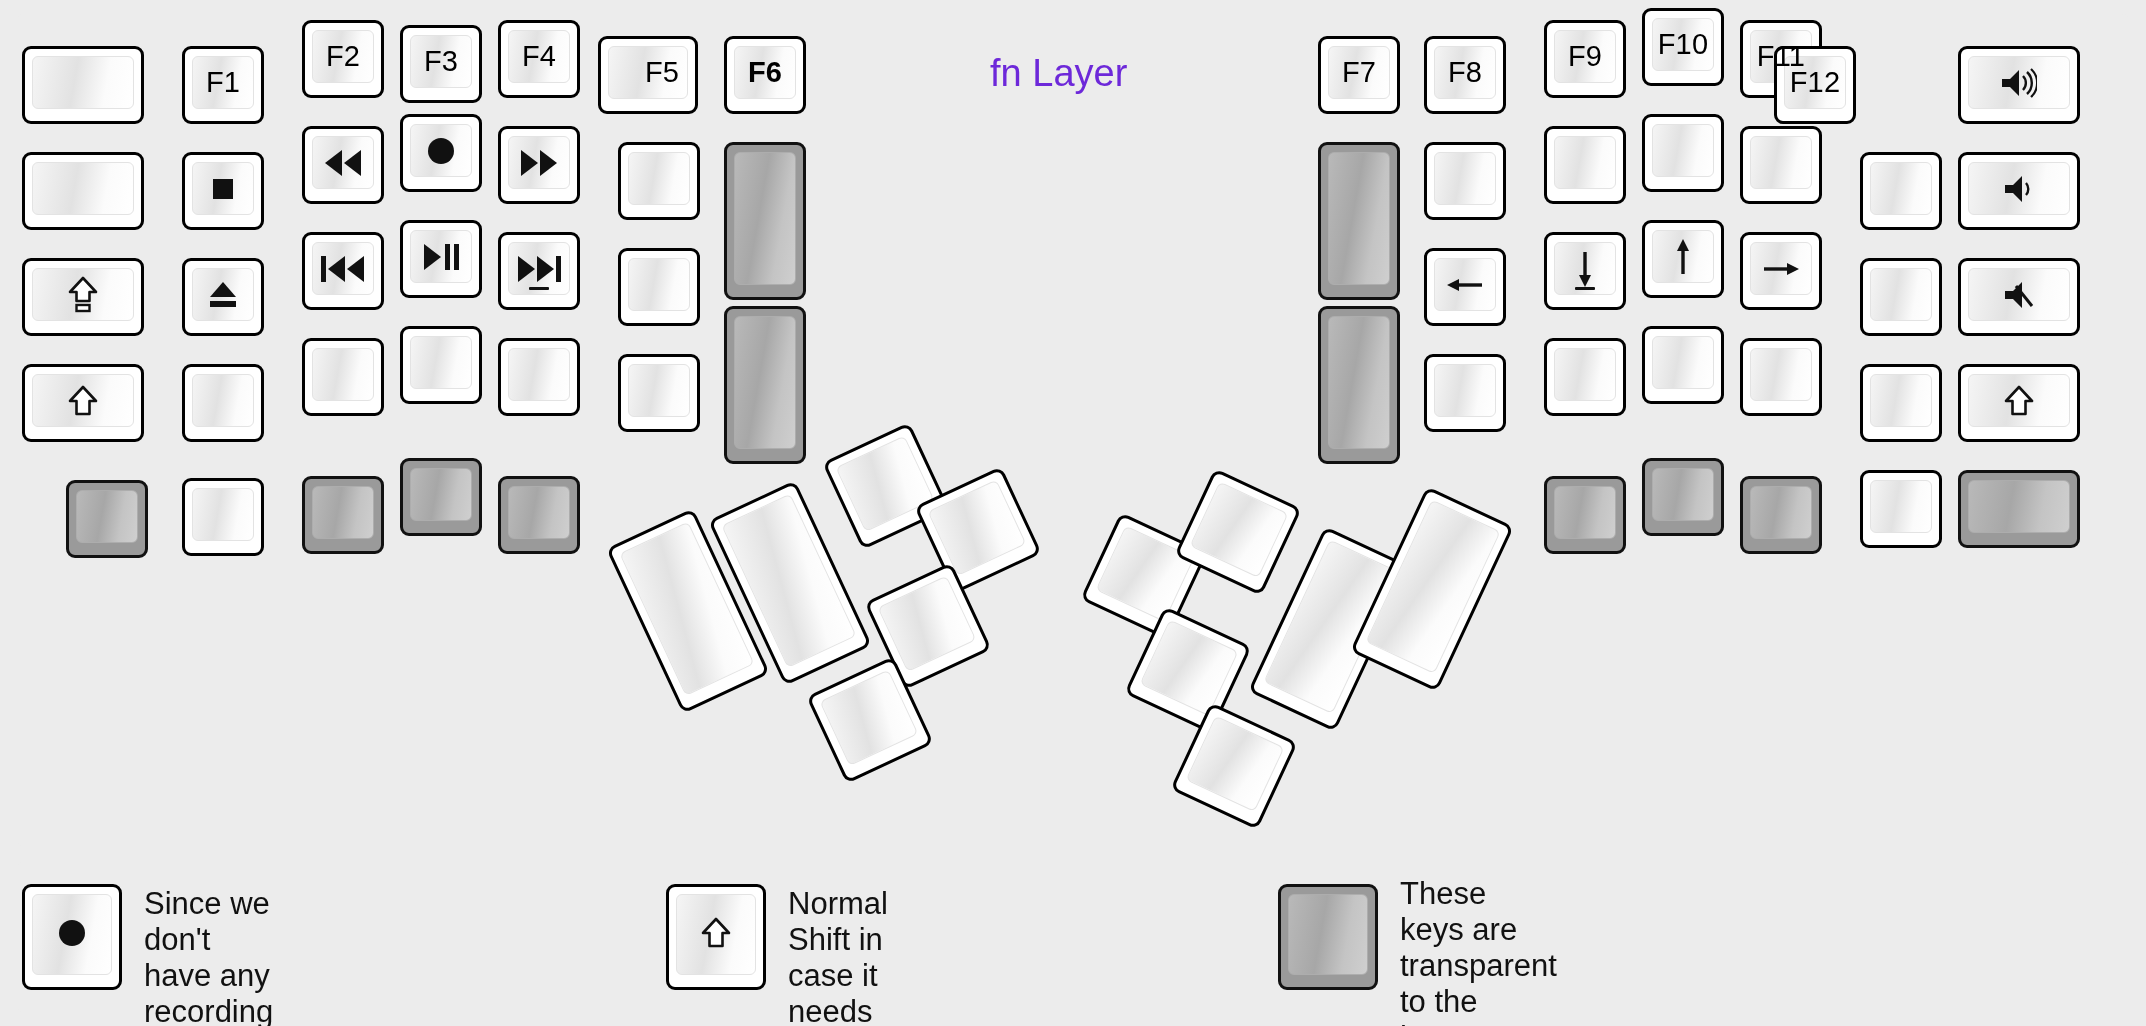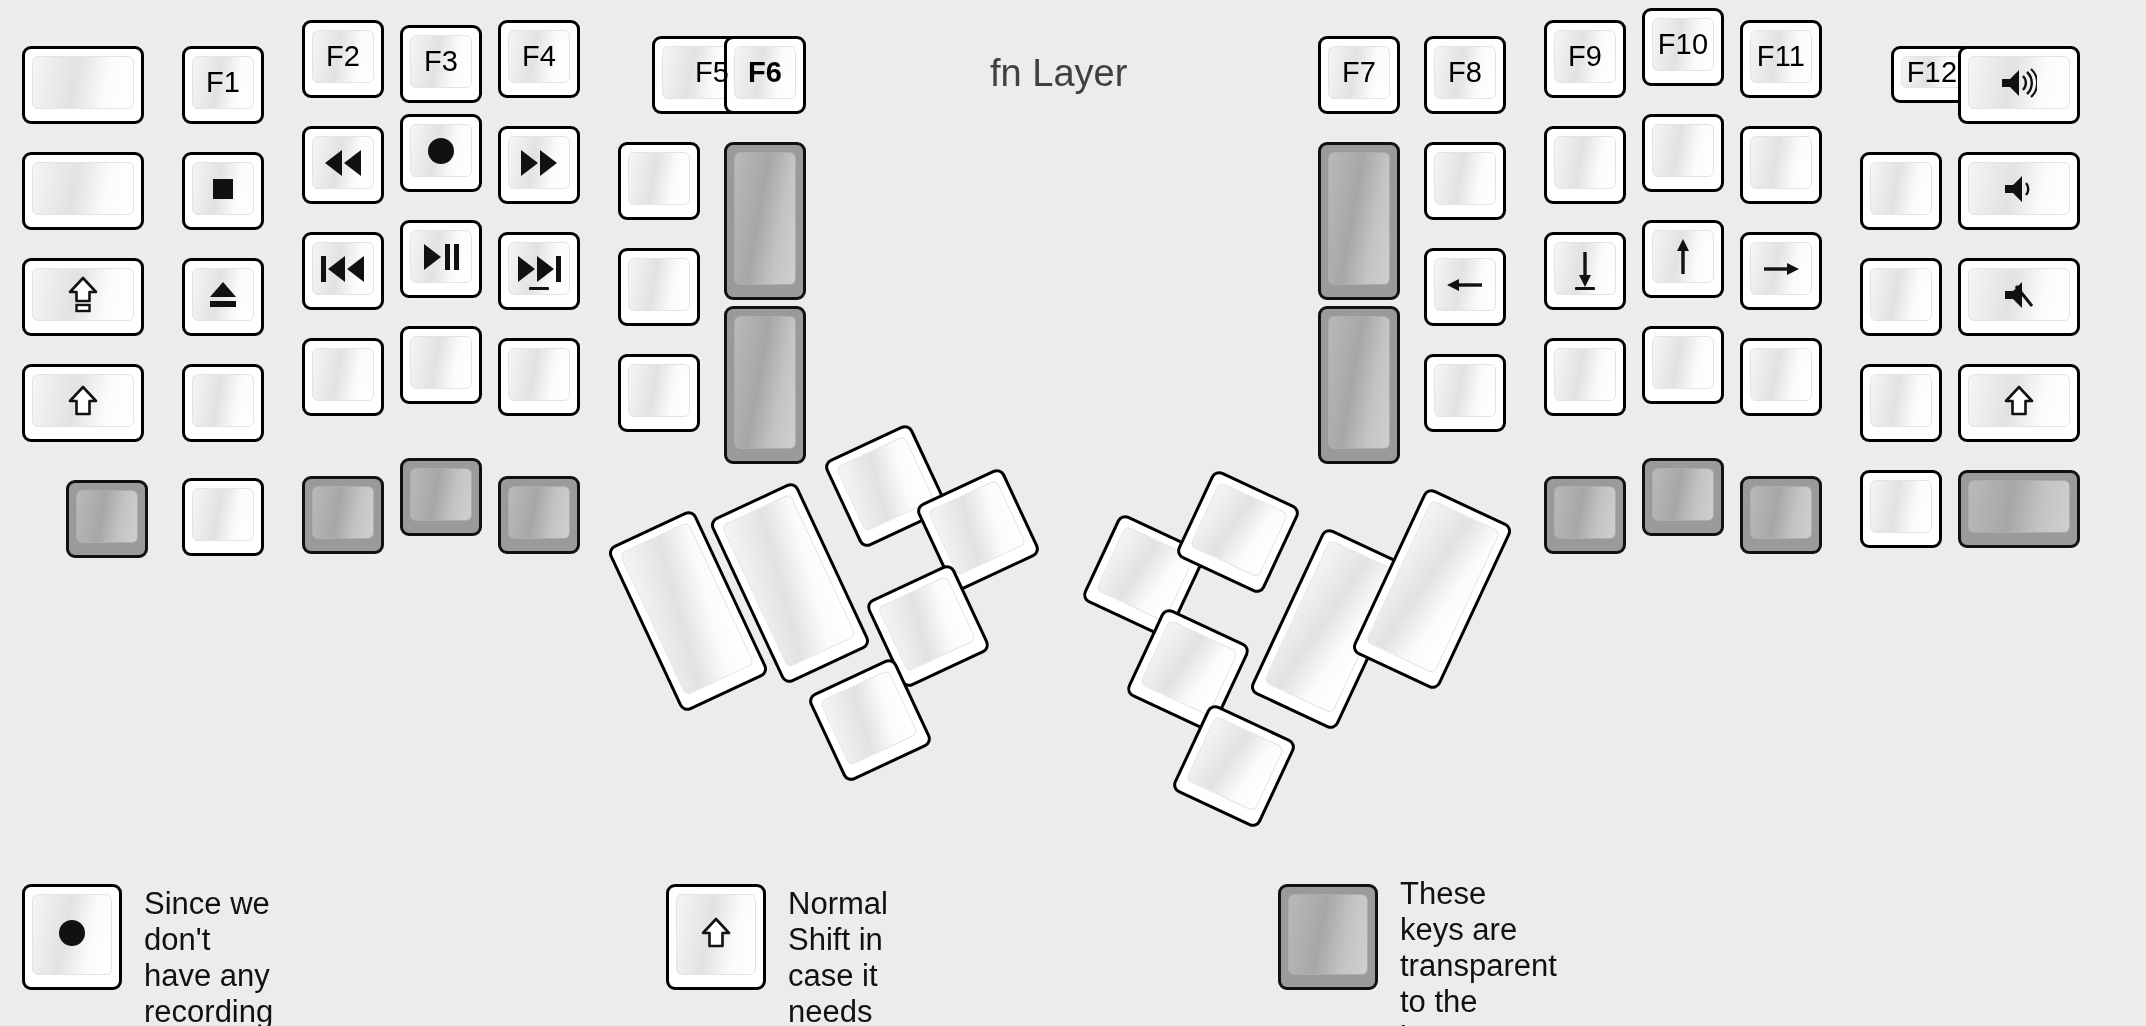--- a/index.html
+++ b/index.html
@@ -52,21 +52,21 @@
   .underline{
     position:absolute;z-index:3;
     width:20px;height:3px;background:#111;border-radius:1px;
     left:50%;transform:translateX(-50%);
     bottom:17px;
   }
 
   
   #title{
     position:absolute;left:990px;top:52px;
-    font-size:38px;color:#404040;white-space:nowrap;
+    font-size:38px;color:#6d28d9;white-space:nowrap;
   }
 
   
   .legend-item{position:absolute;top:0;height:150px;}
   .legend-key{
     position:absolute;left:0;top:22px;width:100px;height:106px;
     box-sizing:border-box;background:#fff;border:3px solid #000;border-radius:9px;
     display:flex;align-items:center;justify-content:center;
   }
   .legend-key .cap{
@@ -213,21 +213,21 @@
             <polygon points="1,2 1,28 18,15" fill="#111"></polygon>
             <polygon points="20,2 20,28 37,15" fill="#111"></polygon>
             <rect x="39" y="2" width="5" height="26" fill="#111"></rect>
           </svg>
         </span>
         <div class="underline"></div>
       </div>
       <div class="key" style="left: 498px; top: 338px; width: 82px; height: 78px;">
         <div class="cap"></div>
       </div>
-      <div class="key" style="left: 652px; top: 36px; width: 92px; height: 78px; padding-left: 28px;">
+      <div class="key" style="left: 598px; top: 36px; width: 100px; height: 78px; padding-left: 28px;">
         <div class="cap"></div>
         <span class="lbl">F5</span>
       </div>
       <div class="key" style="left: 618px; top: 142px; width: 82px; height: 78px;">
         <div class="cap"></div>
       </div>
       <div class="key" style="left: 618px; top: 248px; width: 82px; height: 78px;">
         <div class="cap"></div>
       </div>
       <div class="key" style="left: 618px; top: 354px; width: 82px; height: 78px;">
@@ -356,21 +356,21 @@
         <span class="lbl glyph">
           <svg width="38" height="30" viewBox="0 0 38 30">
             <line x1="2" y1="15" x2="32" y2="15" stroke="#111" stroke-width="3.4"></line>
             <polygon points="37,15 25,9 25,21" fill="#111"></polygon>
           </svg>
         </span>
       </div>
       <div class="key" style="left: 1740px; top: 338px; width: 82px; height: 78px;">
         <div class="cap"></div>
       </div>
-      <div class="key" style="left: 1891px; top: 46px; width: 82px; height: 57px;">
+      <div class="key" style="left: 1774px; top: 46px; width: 82px; height: 78px;">
         <div class="cap"></div>
         <span class="lbl">F12</span>
       </div>
       <div class="key" style="left: 1860px; top: 152px; width: 82px; height: 78px;">
         <div class="cap"></div>
       </div>
       <div class="key" style="left: 1860px; top: 258px; width: 82px; height: 78px;">
         <div class="cap"></div>
       </div>
       <div class="key" style="left: 1860px; top: 364px; width: 82px; height: 78px;">

